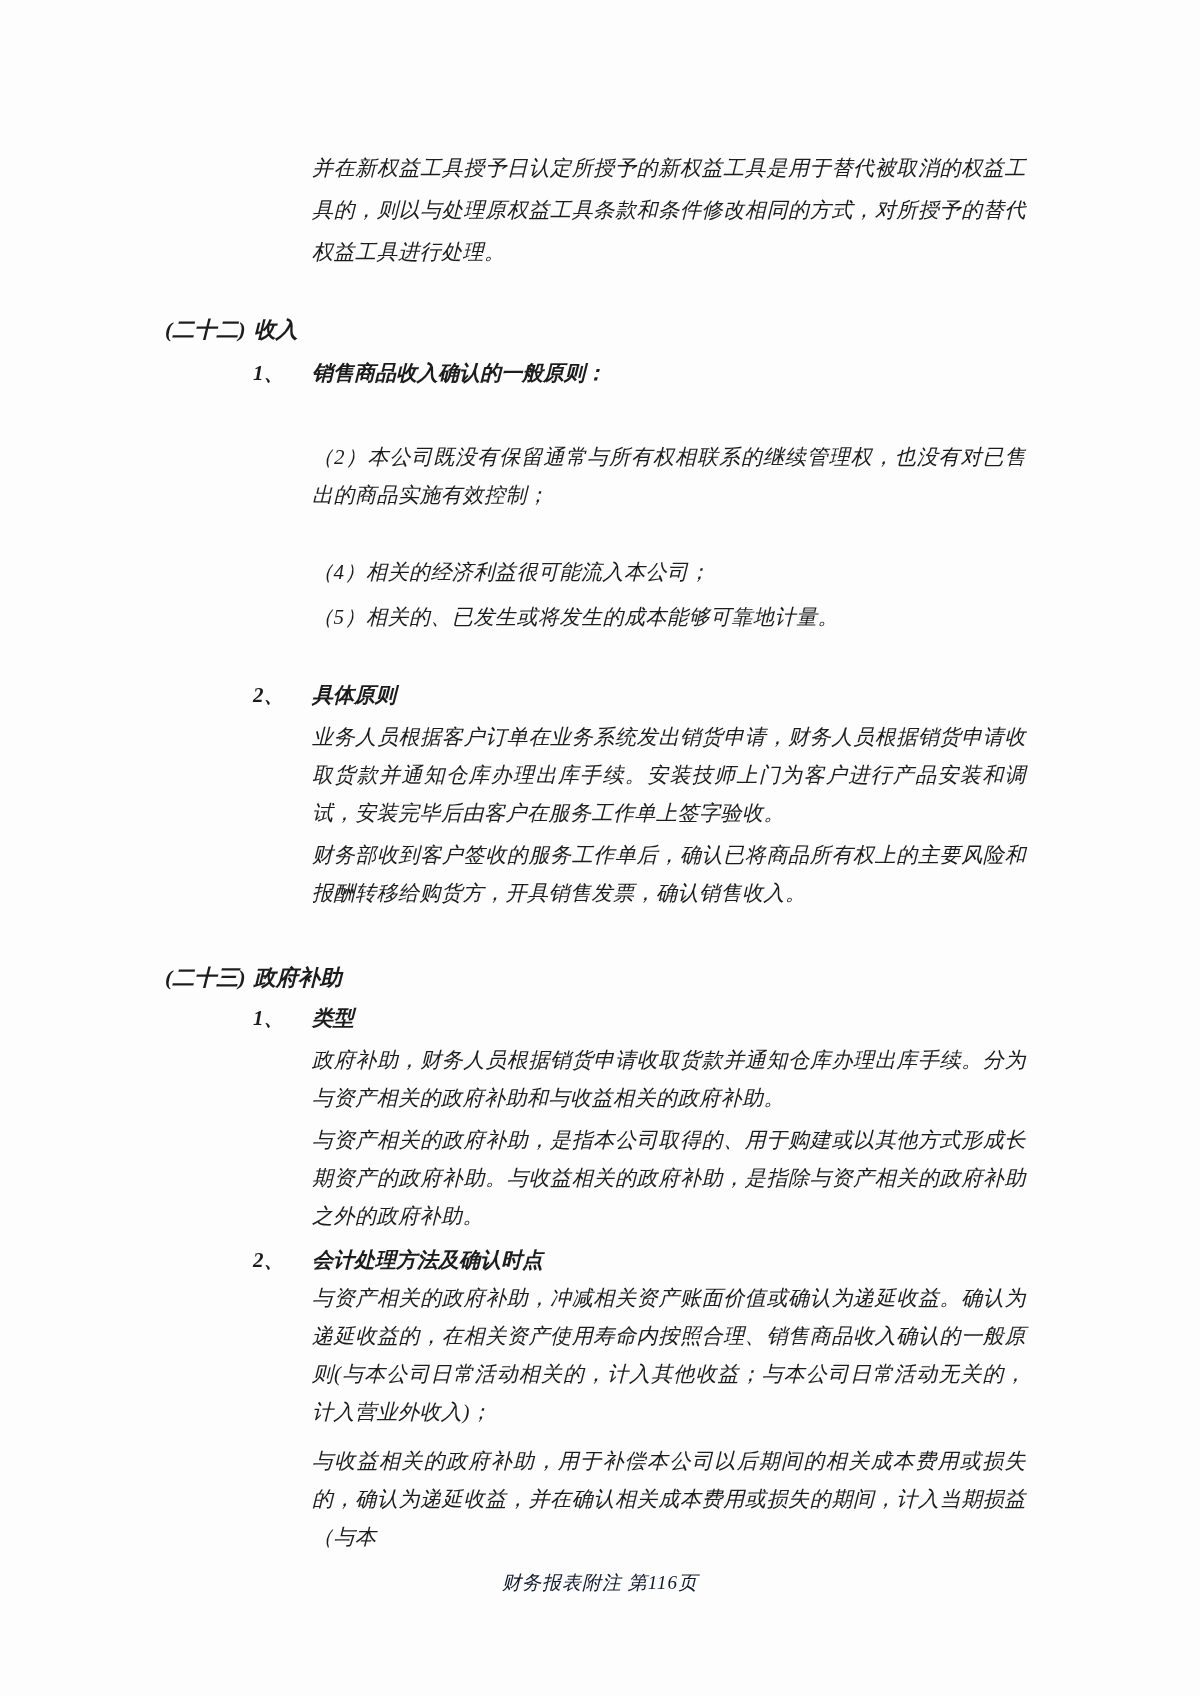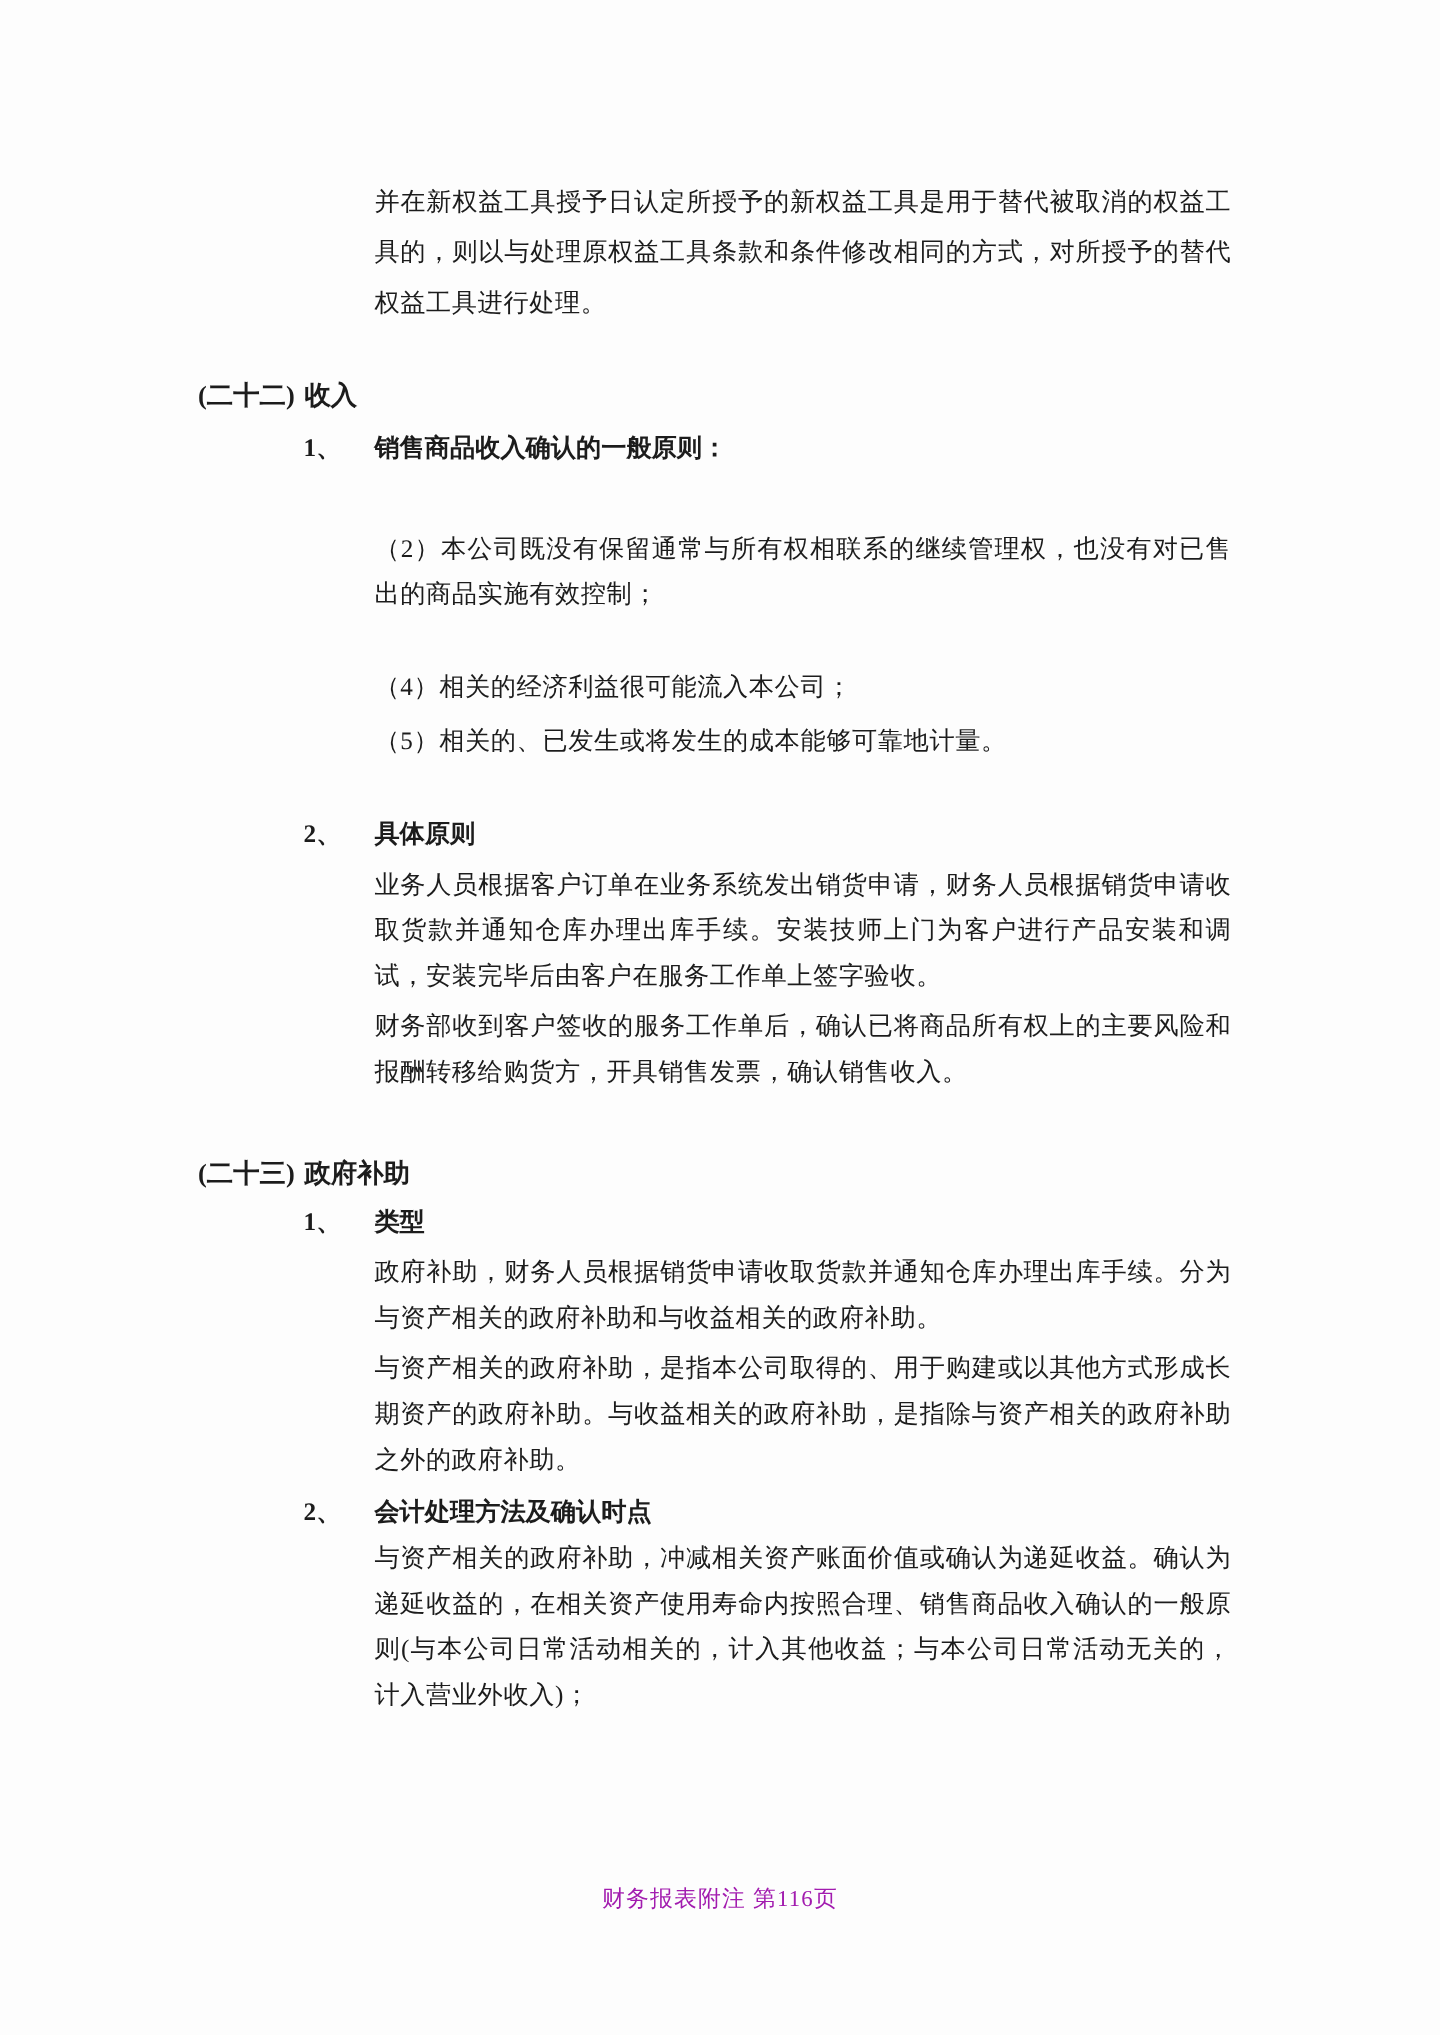--- a/index.html
+++ b/index.html
@@ -6,21 +6,21 @@
   html, body { background: #ffffff; }
   .page {
     position: relative;
     width: 1200px;
     height: 1696px;
     background: #fdfdfd;
     font-family: "Liberation Serif", "DejaVu Serif", serif;
     color: #1c1c1c;
     overflow: hidden;
   }
-  .abs { position: absolute; }
+  .abs { position: absolute; font-style: italic; }
   .para {
     left: 312px;
     width: 714px;
     font-size: 21px;
     line-height: 38px;
     text-align: justify;
     letter-spacing: 0.5px;
   }
   .para.lh42 { line-height: 42px; }
   .sec-heading {
@@ -41,21 +41,21 @@
   }
   .item-row .item-num {
     width: 59px;
     flex: 0 0 59px;
   }
   .footer {
     left: 0;
     width: 1200px;
     text-align: center;
     font-size: 19px;
-    color: #a21caf;
+    color: #0f172a;
     line-height: 26px;
     letter-spacing: 1px;
   }
 </style>
 </head>
 <body>
 
 <div class="page">
 
   <p class="abs para lh42" style="top:147px">并在新权益工具授予日认定所授予的新权益工具是用于替代被取消的权益工具的，则以与处理原权益工具条款和条件修改相同的方式，对所授予的替代权益工具进行处理。</p>
@@ -92,16 +92,17 @@
 
   <p class="abs para" style="top:1041px">政府补助，财务人员根据销货申请收取货款并通知仓库办理出库手续。分为与资产相关的政府补助和与收益相关的政府补助。</p>
   <p class="abs para" style="top:1121px">与资产相关的政府补助，是指本公司取得的、用于购建或以其他方式形成长期资产的政府补助。与收益相关的政府补助，是指除与资产相关的政府补助之外的政府补助。</p>
 
   <div class="abs item-row" style="top:1246px">
     <span class="item-num">2、</span>
     <span class="item-title">会计处理方法及确认时点</span>
   </div>
 
   <p class="abs para" style="top:1279px">与资产相关的政府补助，冲减相关资产账面价值或确认为递延收益。确认为递延收益的，在相关资产使用寿命内按照合理、销售商品收入确认的一般原则(与本公司日常活动相关的，计入其他收益；与本公司日常活动无关的，计入营业外收入)；</p>
+  <p class="abs para" style="top:1442px">与收益相关的政府补助，用于补偿本公司以后期间的相关成本费用或损失的，确认为递延收益，并在确认相关成本费用或损失的期间，计入当期损益（与本</p>
 
   <div class="abs footer" style="top:1570px">财务报表附注 第116页</div>
 
 </div>
 
 </body></html>

